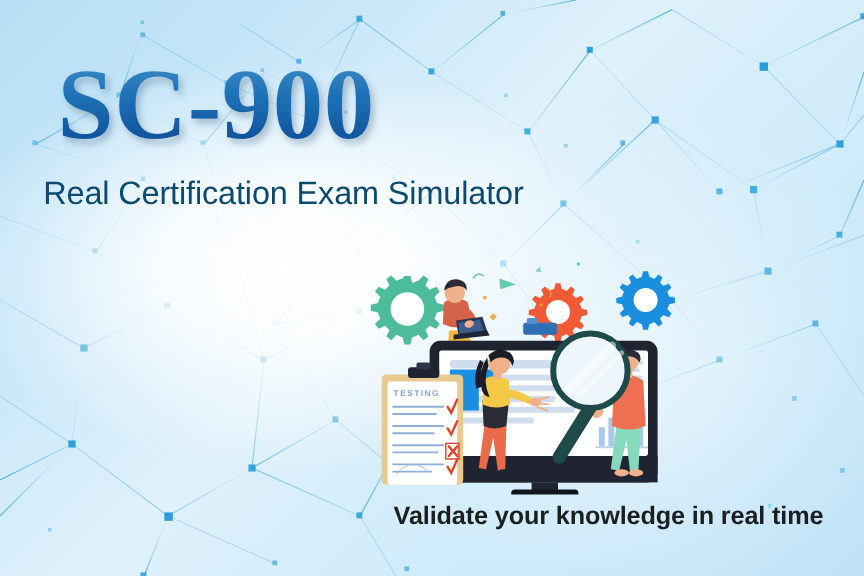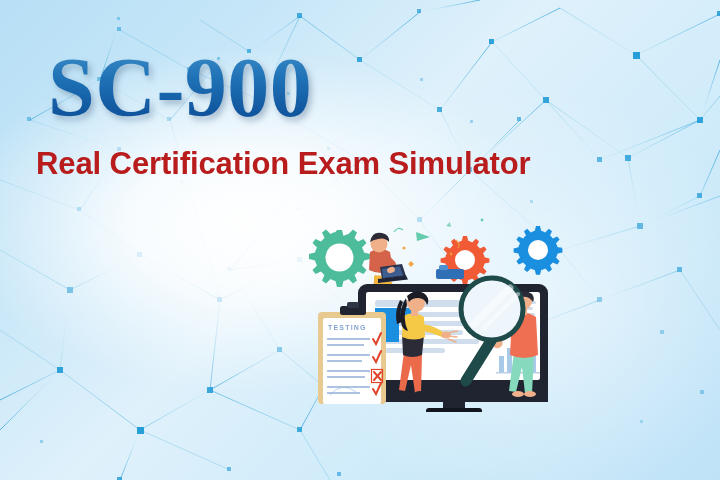--- a/index.html
+++ b/index.html
@@ -53,23 +53,23 @@
     background-clip: text;
     color: transparent;
     -webkit-text-fill-color: transparent;
     filter: drop-shadow(3px 4px 3px rgba(90,120,150,0.45));
     white-space: nowrap;
   }
   .subtitle {
     position: absolute;
     left: 36px;
     top: 146px;
-    font-size: 31px;
-    font-weight: 700;
-    color: #b91c1c;
+    font-size: 27px;
+    font-weight: 400;
+    color: #0c4a6e;
     letter-spacing: -0.1px;
     white-space: nowrap;
   }
   .tagline {
     position: absolute;
     left: 328px;
     top: 419px;
     font-size: 21px;
     font-weight: 600;
     color: #1d1e20;
@@ -417,14 +417,15 @@
       <circle cx="196" cy="97" r="31" fill="#eef6fb" stroke="#1f4a4a" stroke-width="5"></circle>
       <g opacity="0.5">
         <path d="M178 112 L214 76" stroke="#ffffff" stroke-width="7" stroke-linecap="round"></path>
         <path d="M188 116 L222 82" stroke="#ffffff" stroke-width="4" stroke-linecap="round"></path>
       </g>
     </g>
   </svg>
 
   <div class="title">SC-900</div>
   <div class="subtitle">Real Certification Exam Simulator</div>
+  <div class="tagline">Validate your knowledge in real time</div>
 
 </div>
 
 </body></html>

